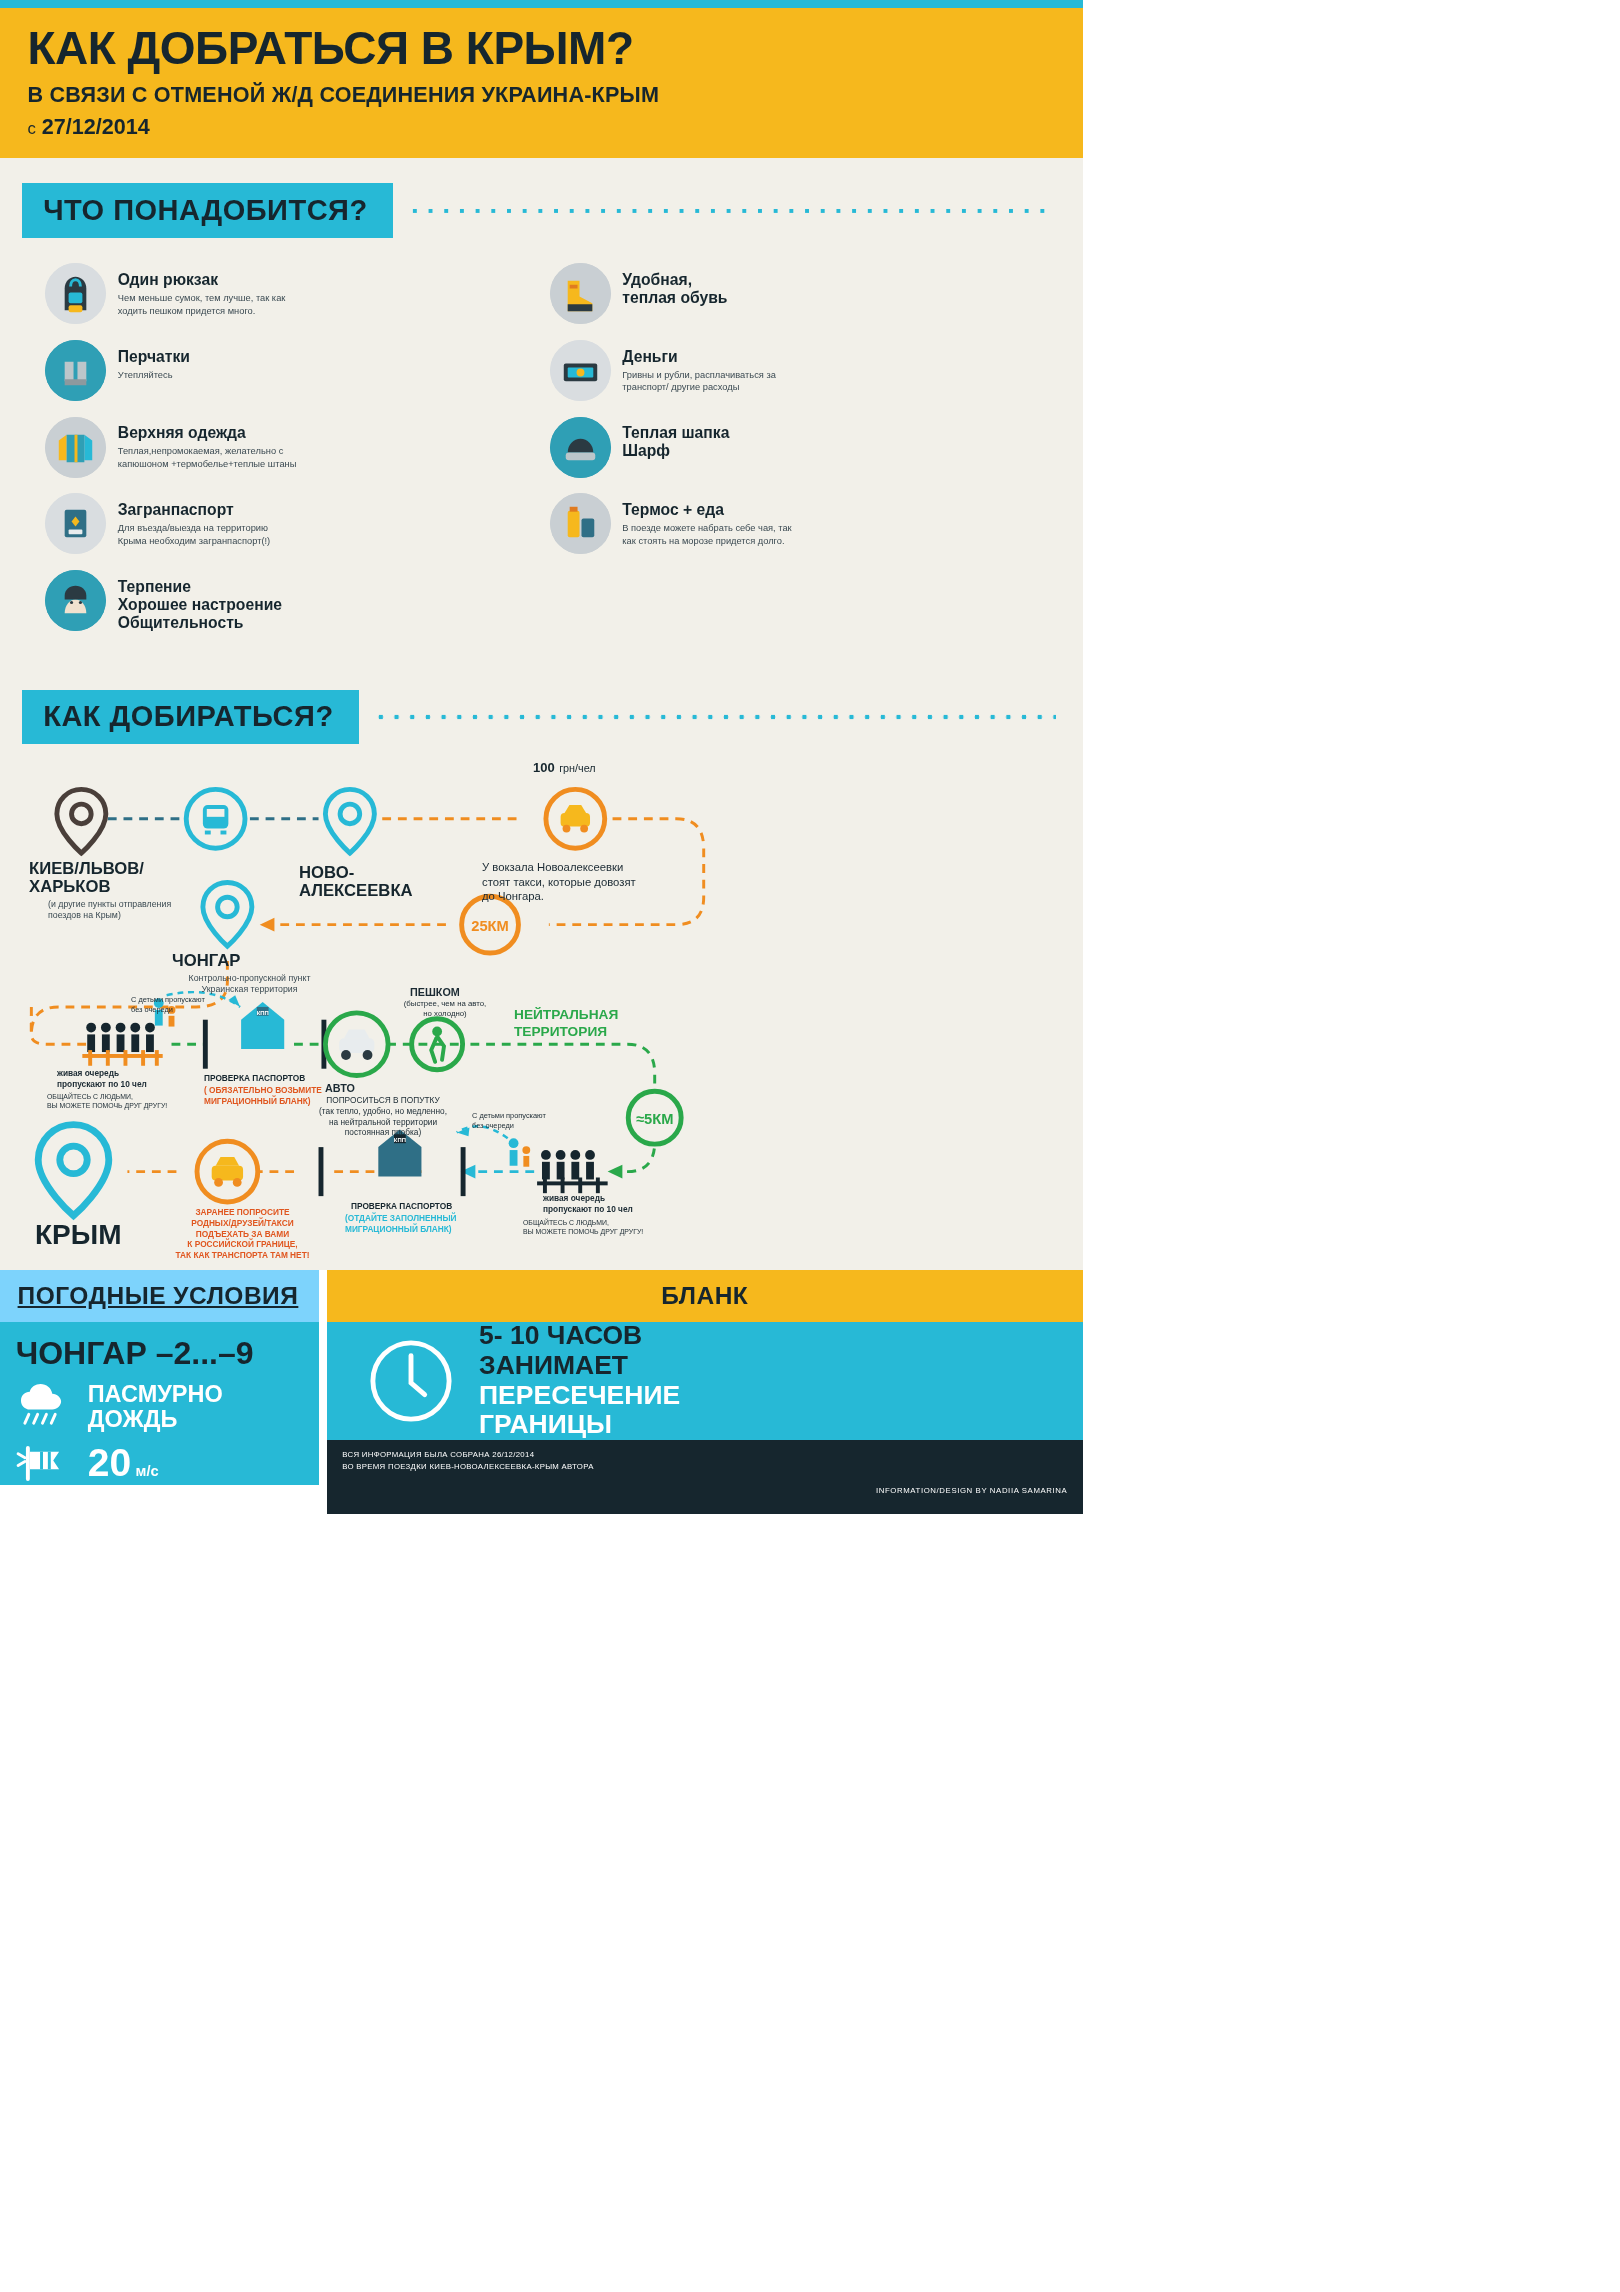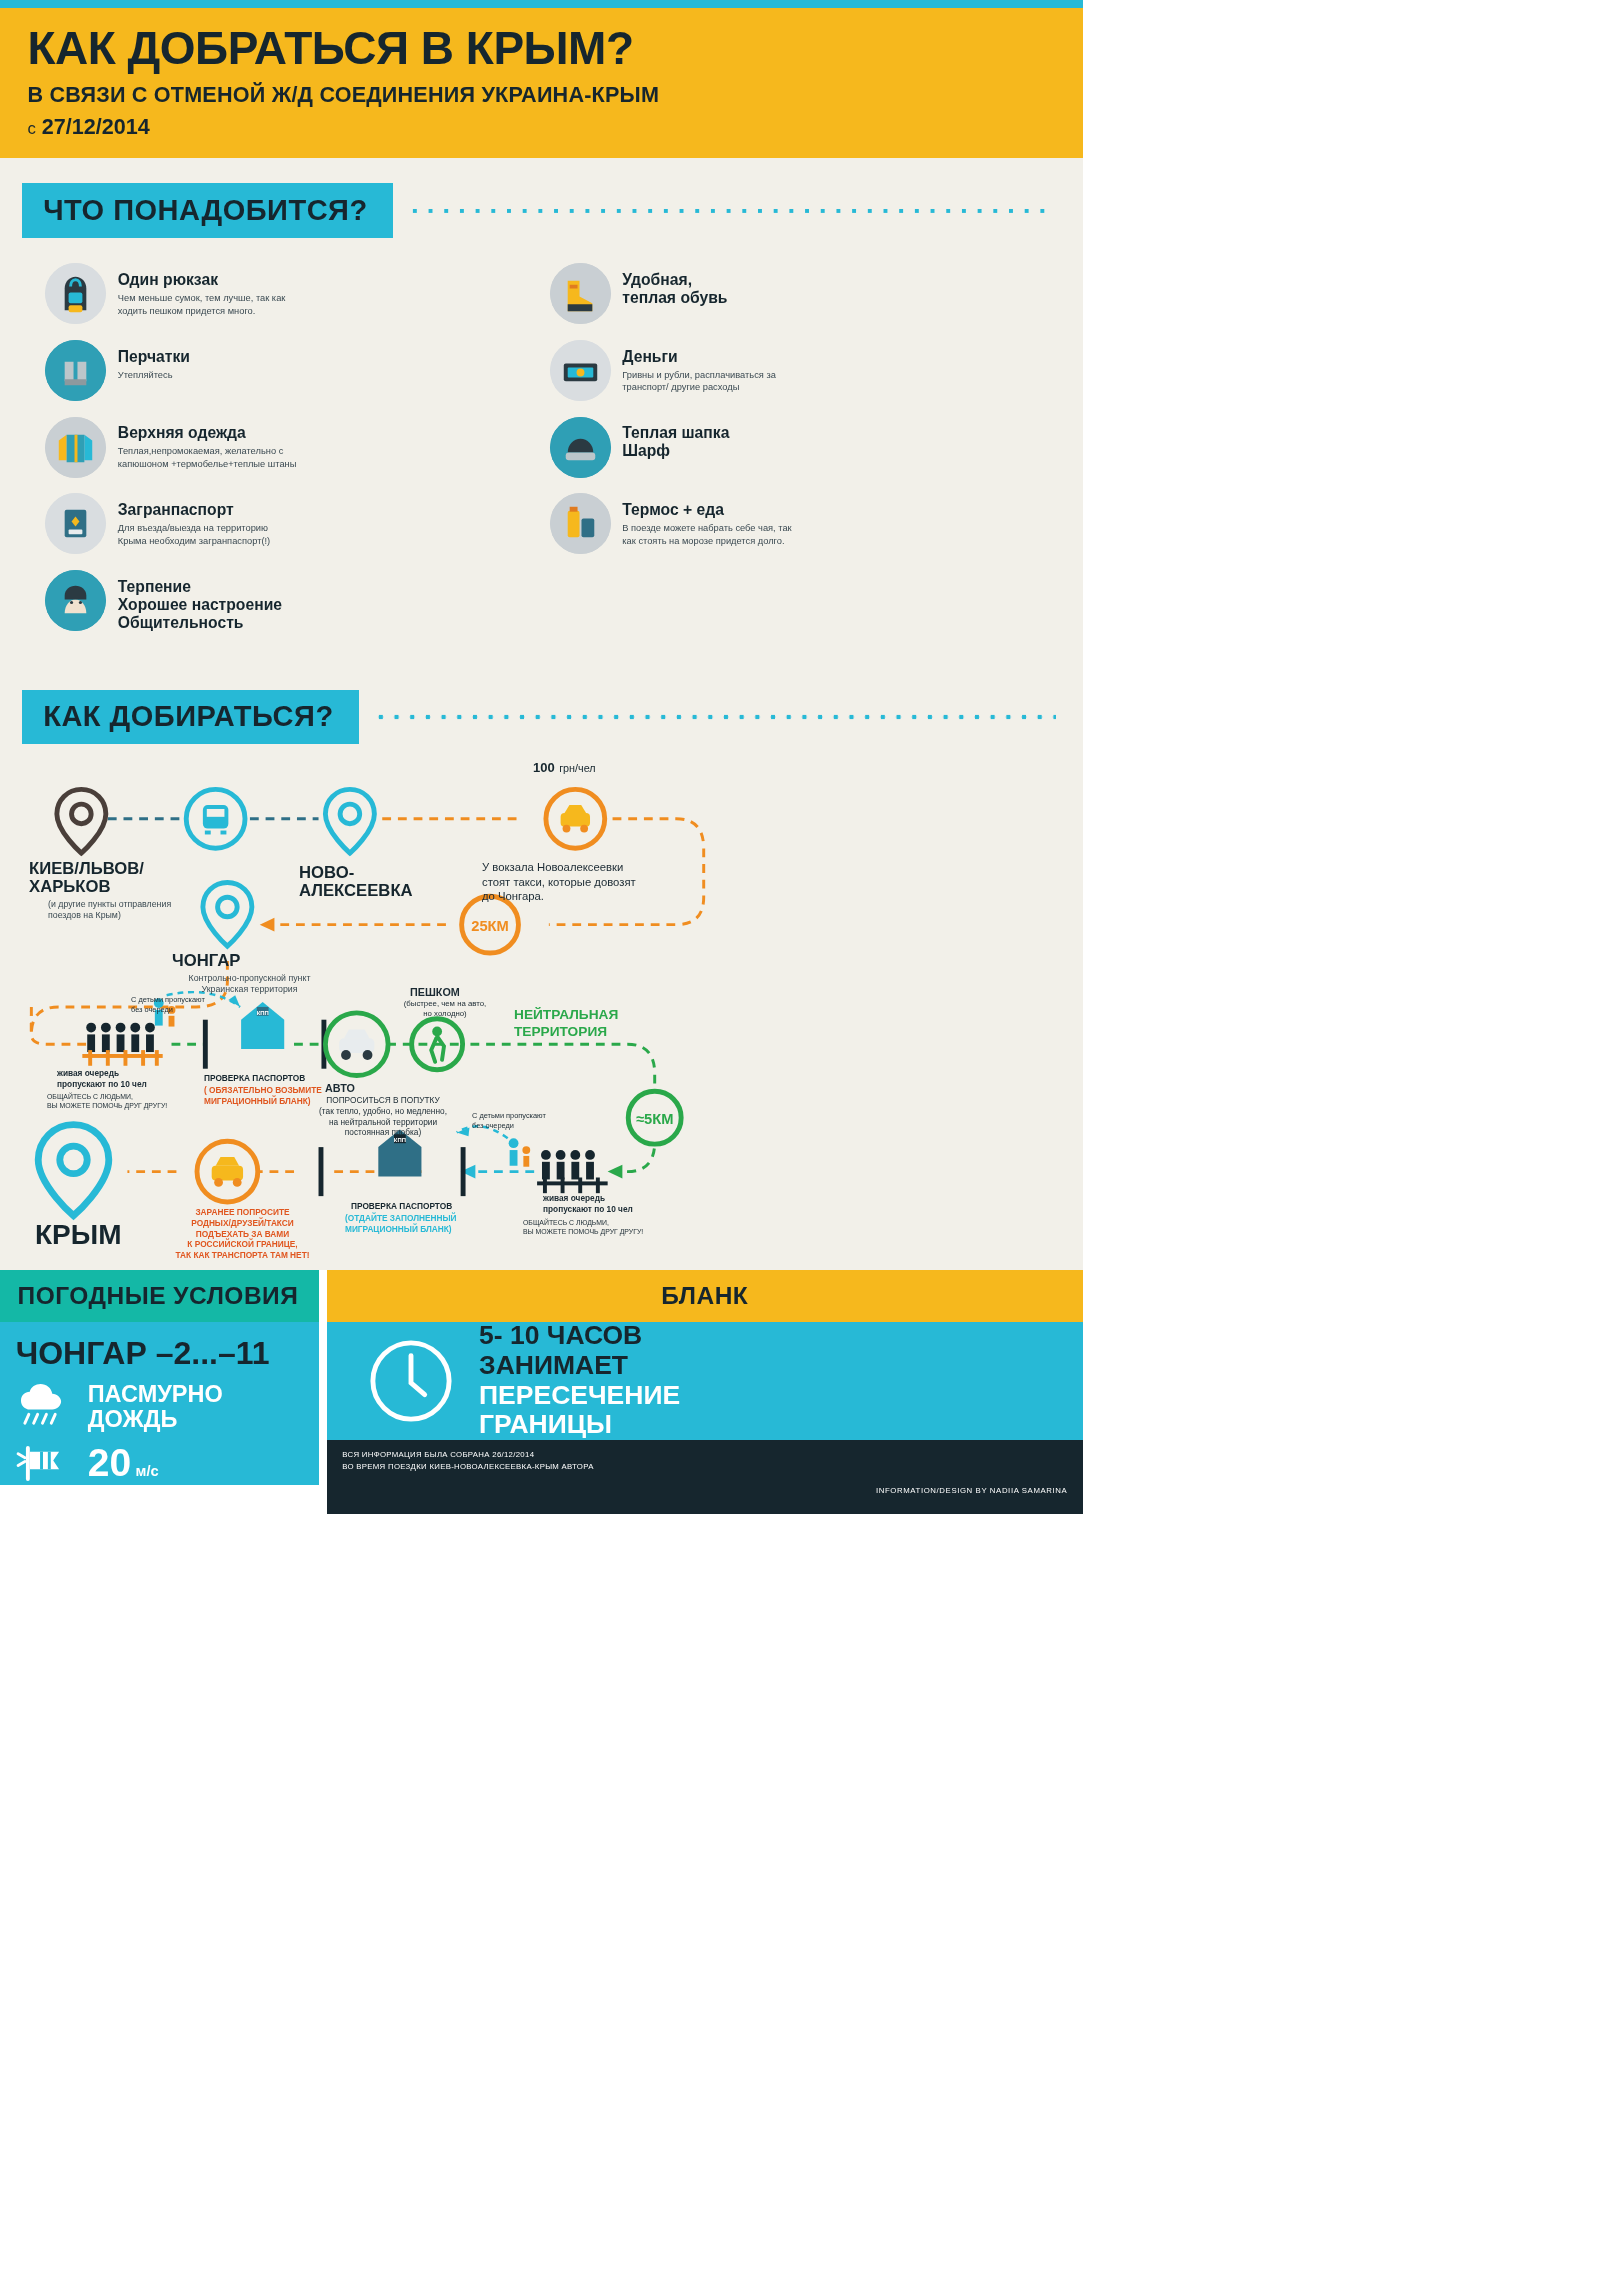--- a/index.html
+++ b/index.html
@@ -30,21 +30,21 @@
   .route{position:relative;width:1083px;height:510px;margin-top:5.9px;}
   .route svg{position:absolute;left:0;top:0;}
   .lbl{position:absolute;font-size:9.8px;color:#1b2a33;line-height:1.3;}
   .bold{font-weight:bold;}
   .city{position:absolute;font-size:16.7px;font-weight:bold;color:#16262e;line-height:1.1;}
   .citysub{position:absolute;font-size:8.8px;color:#3b4a52;line-height:1.25;margin-left:19px;}
   
   .bottom{display:flex;width:1083px;gap:7.8px;}
   .panelL{width:319px;}
   .panelR{width:757px;}
-  .phead{background:#14b8a6;color:#16262e;font-size:24.5px;font-weight:bold;letter-spacing:0.5px;padding:11.8px 0 11.8px 17.6px;}
+  .phead{background:#7dd3fc;color:#16262e;font-size:24.5px;font-weight:bold;letter-spacing:0.5px;padding:11.8px 0 11.8px 17.6px;text-decoration:underline;}
   .pheadc{background:#f6b81d;color:#16262e;font-size:24.5px;font-weight:bold;letter-spacing:0.5px;padding:11.8px 0;text-align:center;}
   .weather{background:#27b9d6;padding:13.7px 0 21.6px 15.7px;height:163px;box-sizing:border-box;}
   .wtitle{font-size:32px;font-weight:bold;color:#16262e;}
   .wrow{display:flex;align-items:center;gap:19px;margin-top:9.8px;}
   .wtxt{font-size:23.5px;font-weight:bold;color:#fff;line-height:1.05;}
   .wnum{font-size:39px;font-weight:bold;color:#fff;}
   .wunit{font-size:14.7px;font-weight:bold;color:#fff;}
   .timebox{background:#27b9d6;height:118px;display:flex;align-items:center;padding-left:41px;gap:25.5px;box-sizing:border-box;}
   .ttxt{font-size:26.5px;font-weight:bold;color:#16262e;line-height:1.12;}
   .ttxt .blue{color:#fff;}
@@ -460,21 +460,21 @@
       <div style="position:absolute;left:35px;top:469px;font-size:28px;font-weight:bold;color:#16262e">КРЫМ</div>
     </div>
   </div>
 
   <div class="bottom">
     <div class="panelL">
       <div class="phead">ПОГОДНЫЕ УСЛОВИЯ</div>
       <div class="weather">
         <div class="wtitle">
           <span>ЧОНГАР</span>
-          <span>–2...–11</span>
+          <span>–2...–9</span>
         </div>
         <div class="wrow">
           <svg width="53" height="45" viewBox="0 0 54 46">
             <path d="M14 26c-5 0-9-4-9-9s4-9 9-9c1-5 6-8 11-8 6 0 11 4 12 10 5 0 9 4 9 8s-4 8-9 8z" fill="#fff"></path>
             <path d="M13 31l-4 9M22 31l-4 9M31 31l-4 9M40 31l-4 9" stroke="#fff" stroke-width="3" stroke-linecap="round"></path>
           </svg>
           <div class="wtxt" style="white-space:pre-line">ПАСМУРНО
 ДОЖДЬ</div>
         </div>
         <div class="wrow">

